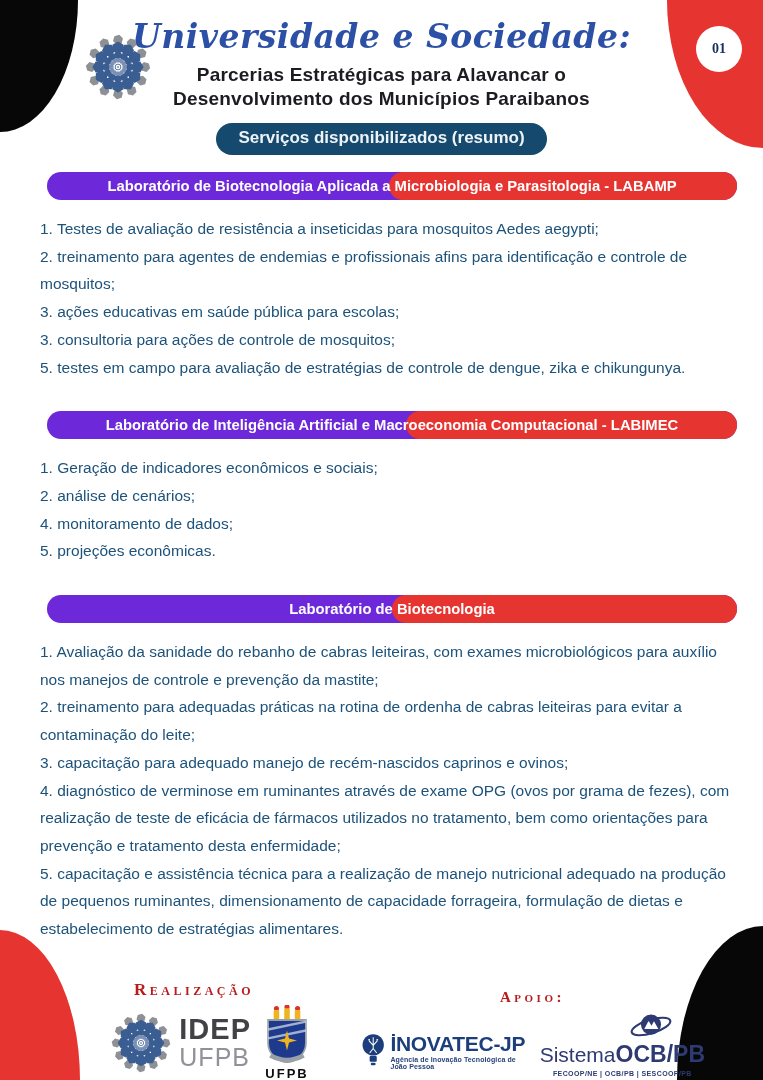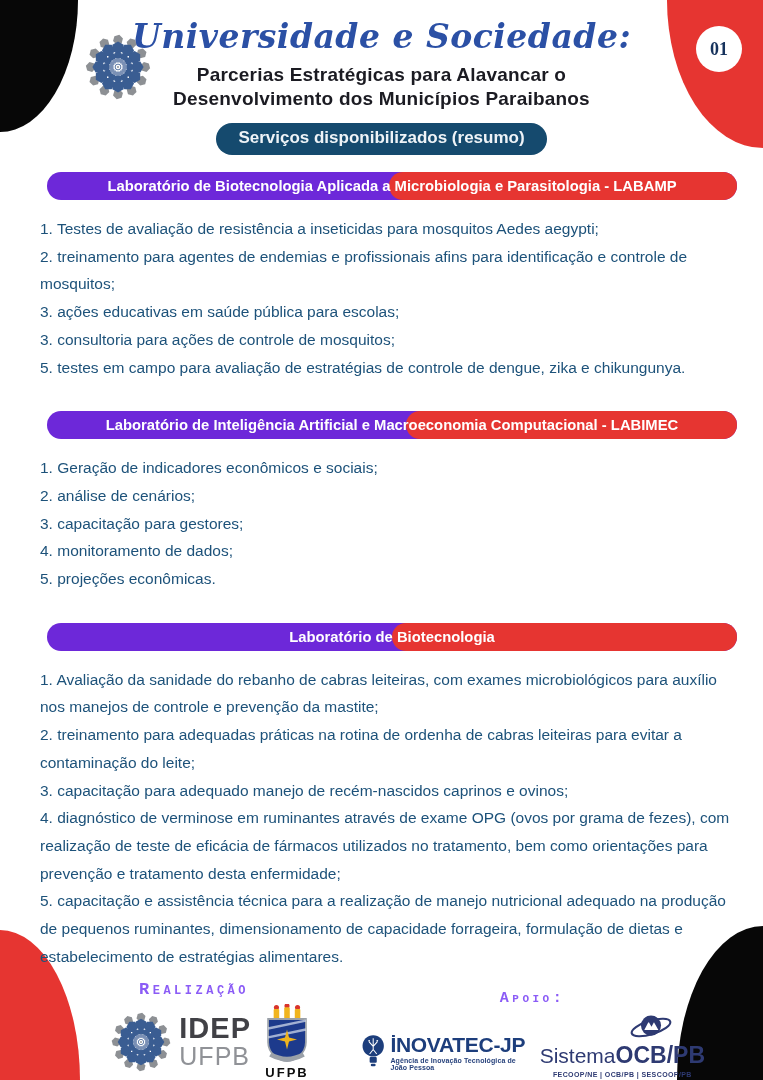--- a/index.html
+++ b/index.html
@@ -13,21 +13,21 @@
     background:#070707; border-bottom-right-radius:100% 100%; }
   .corner-tr { position:absolute; top:0; right:0; width:96px; height:148px;
     background:#e63531; border-bottom-left-radius:100% 100%; }
   .corner-bl { position:absolute; bottom:0; left:0; width:80px; height:150px;
     background:#e63531; border-top-right-radius:100% 100%; }
   .corner-br { position:absolute; bottom:0; right:0; width:86px; height:154px;
     background:#070707; border-top-left-radius:100% 100%; }
 
   .page-num { position:absolute; top:26px; right:21px; width:46px; height:46px;
     background:#ffffff; border-radius:50%; display:flex; align-items:center; justify-content:center;
-    font-family:"Liberation Serif", serif; font-weight:700; font-size:18px; color:#16325c; }
+    font-family:"Liberation Serif", serif; font-weight:700; font-size:14px; color:#16325c; }
 
   
   .header { position:absolute; top:0; left:0; right:0; text-align:center; }
   .brand-logo { position:absolute; top:27px; left:84px; width:68px; height:80px; }
   .title-script { margin:17px 0 0 0; font-family:"DejaVu Serif", serif; font-style:italic;
     font-weight:700; font-size:33px; color:#2b50a5; letter-spacing:0.5px; }
   .subtitle { margin-top:7px; font-size:19px; font-weight:700; color:#1b1b22;
     line-height:23.5px; letter-spacing:0.2px; }
   .badge { display:inline-block; margin-top:13px; background:#154a6e; color:#eef3f7;
     font-weight:700; font-size:17px; padding:5px 22px 7px 22px; border-radius:17px; }
@@ -41,22 +41,22 @@
   .sec0 .bar-red { left:49.5%; }
   .sec1 .bar-red { left:52%; }
   .sec2 .bar-red { left:50%; }
   .bar-title { position:absolute; top:0; left:0; right:0; bottom:0; display:flex;
     align-items:center; justify-content:center; color:#ffffff; font-weight:700;
     font-size:14.8px; white-space:nowrap; }
   .list p { margin:0; font-size:15.5px; font-weight:400; color:#1d527a; line-height:27.7px; }
 
   
   .footer { position:absolute; top:980px; left:0; right:0; height:100px; }
-  .footer-label { font-family:Liberation Mono, monospace; font-variant:small-caps;
-    font-weight:700; color:#8b5cf6; letter-spacing:3.5px;margin-top:31px; }
+  .footer-label { font-family:Liberation Serif, serif; font-variant:small-caps;
+    font-weight:700; color:#b91c1c; letter-spacing:3.5px;margin-top:31px; }
   .realizacao { position:absolute; left:78px; top:0; width:232px; text-align:center; }
   .realizacao .footer-label { font-size:17px; }
   .realizacao-row { display:flex; align-items:center; justify-content:flex-end; gap:7px; margin-top:5px; }
   .mandala-small { width:62px; height:62px; }
   .idep-text { text-align:left; }
   .idep-line1 { font-size:29px; font-weight:700; color:#414146; letter-spacing:1px; line-height:29px; }
   .idep-line2 { font-size:25px; font-weight:400; color:#909297; letter-spacing:1px; line-height:27px; }
   .ufpb-block { display:flex; flex-direction:column; align-items:center; margin-left:6px; }
   .ufpb-crest { width:46px; height:60px; }
   .ufpb-caption { font-size:13px; font-weight:700; color:#0d0d0d; letter-spacing:2px; margin-top:1px; }
@@ -171,21 +171,20 @@
     </div>
 
     <div class="section sec1">
       <div class="bar">
         <div class="bar-red"></div>
         <div class="bar-title">Laboratório de Inteligência Artificial e Macroeconomia Computacional - LABIMEC</div>
       </div>
       <div class="list">
         <p>1. Geração de indicadores econômicos e sociais;</p>
         <p>2. análise de cenários;</p>
-        <p>3. capacitação para gestores;</p>
         <p>4. monitoramento de dados;</p>
         <p>5. projeções econômicas.</p>
       </div>
     </div>
 
     <div class="section sec2">
       <div class="bar">
         <div class="bar-red"></div>
         <div class="bar-title">Laboratório de Biotecnologia</div>
       </div>

